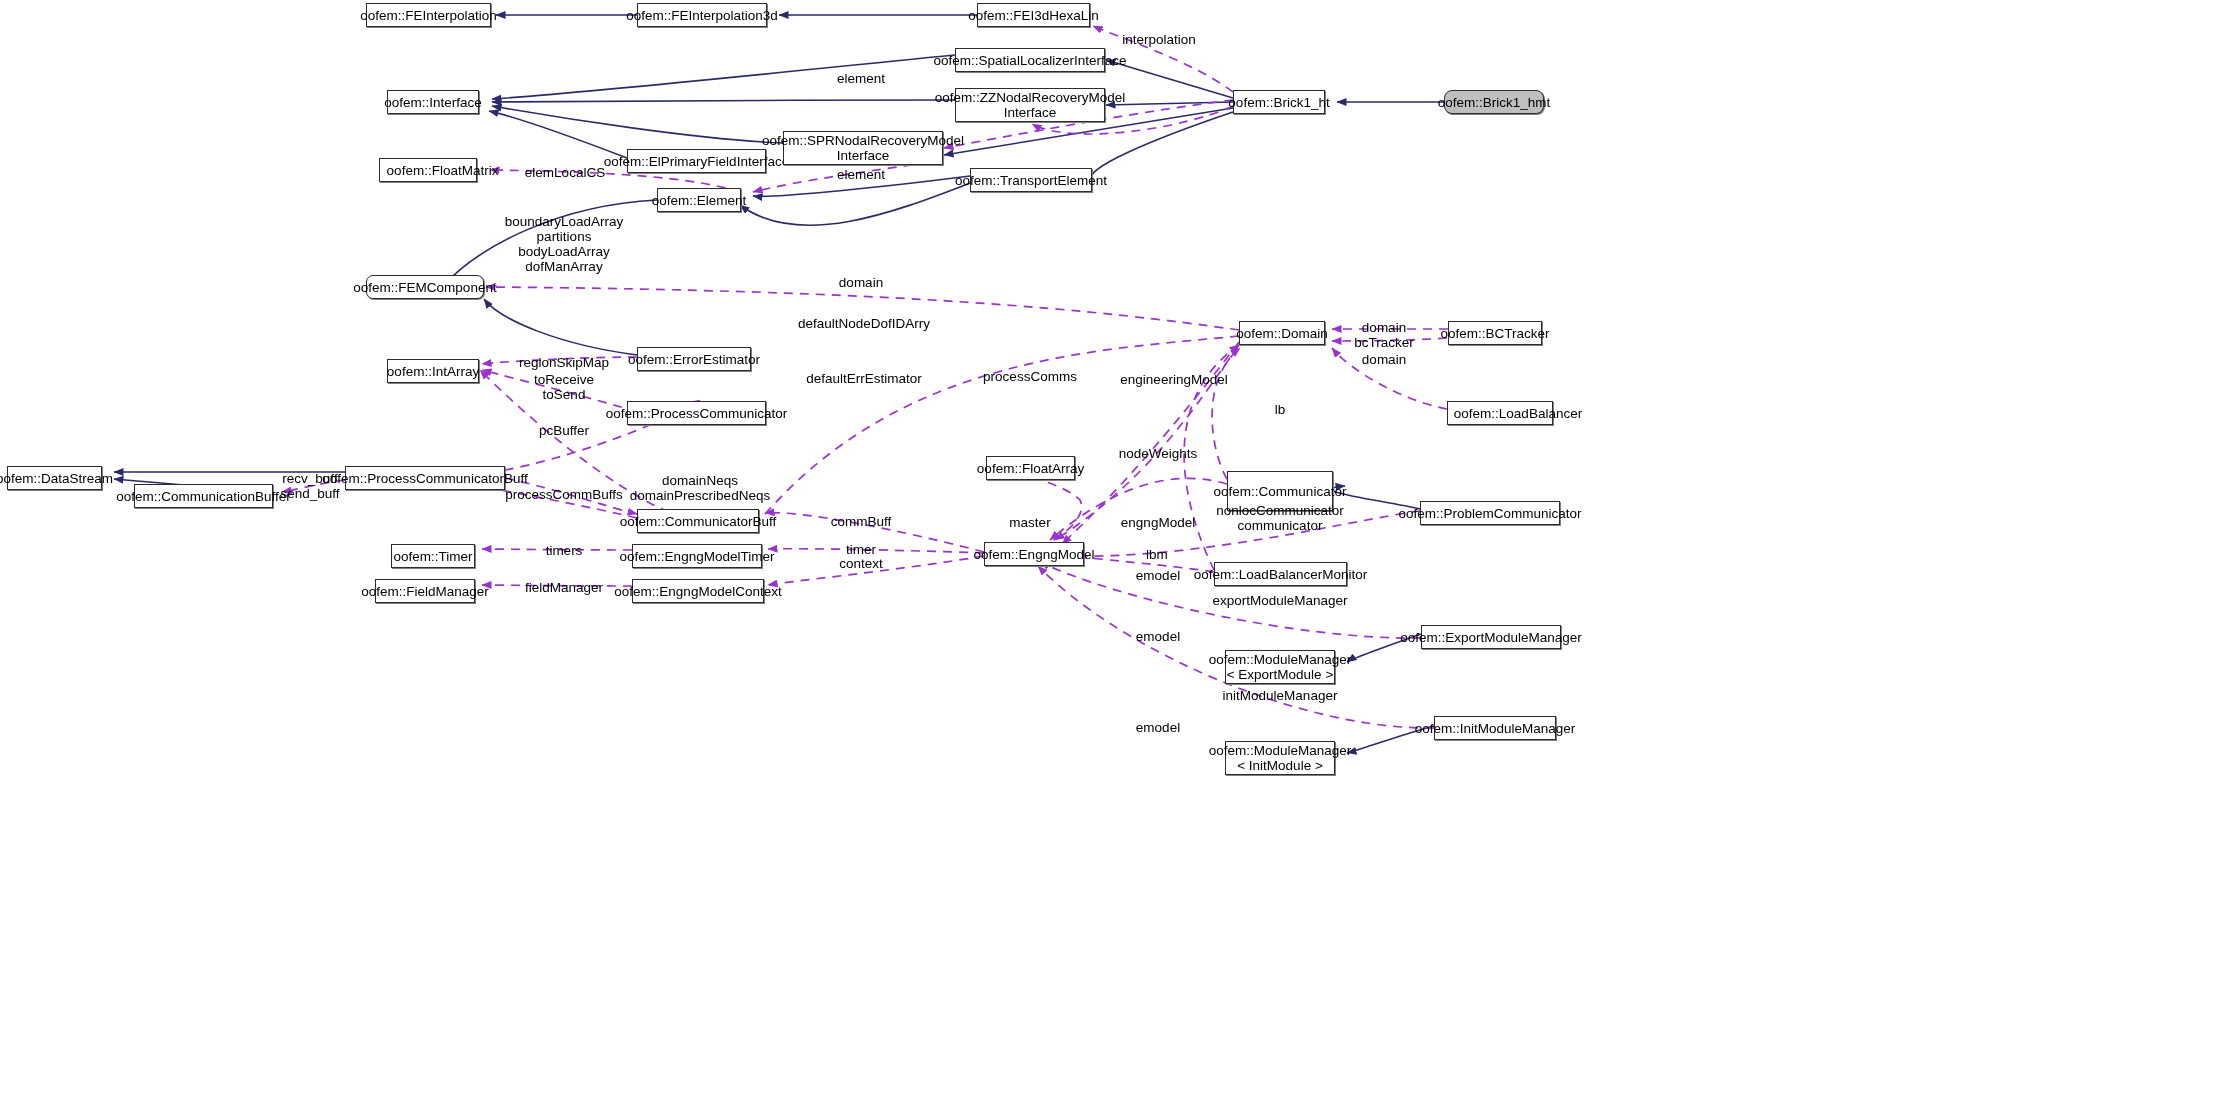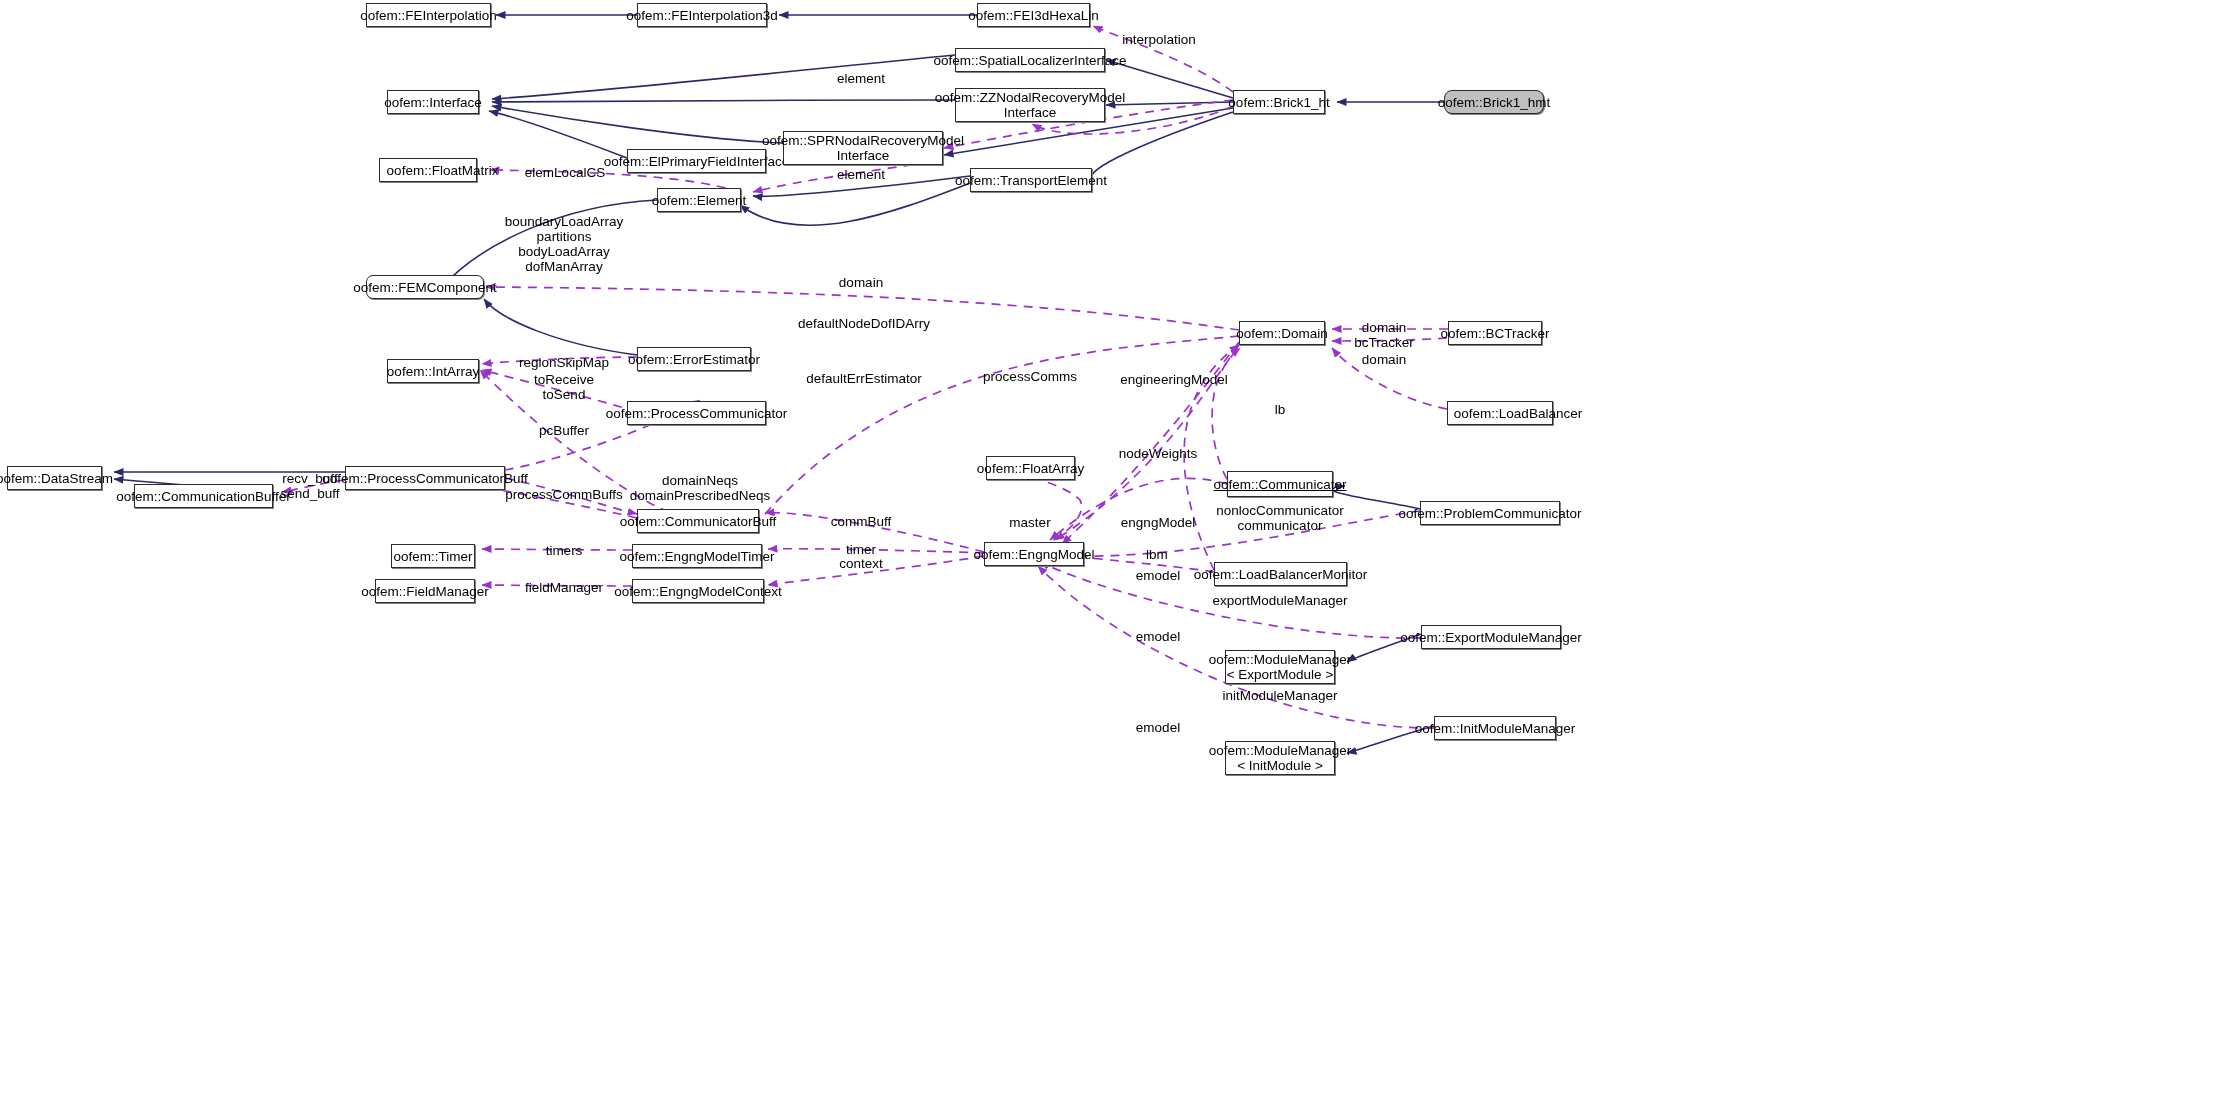--- a/index.html
+++ b/index.html
@@ -123,21 +123,21 @@
   <div class="node" style="left:366px;top:275px;width:118px;height:24px;border-radius:7px;">oofem::FEMComponent</div>
   <div class="node" style="left:1239px;top:321px;width:86px;height:24px;">oofem::Domain</div>
   <div class="node" style="left:1448px;top:321px;width:94px;height:24px;">oofem::BCTracker</div>
   <div class="node" style="left:637px;top:347px;width:114px;height:24px;">oofem::ErrorEstimator</div>
   <div class="node" style="left:387px;top:359px;width:92px;height:24px;">oofem::IntArray</div>
   <div class="node" style="left:1447px;top:401px;width:106px;height:24px;padding-left:36px;">oofem::LoadBalancer</div>
   <div class="node" style="left:627px;top:401px;width:139px;height:24px;">oofem::ProcessCommunicator</div>
   <div class="node" style="left:986px;top:456px;width:89px;height:24px;">oofem::FloatArray</div>
   <div class="node" style="left:345px;top:466px;width:160px;height:24px;">oofem::ProcessCommunicatorBuff</div>
   <div class="node" style="left:7px;top:466px;width:95px;height:24px;">oofem::DataStream</div>
-  <div class="node" style="left:1227px;top:471px;width:106px;height:26px;text-decoration:underline;">oofem::Communicator</div>
+  <div class="node" style="left:1227px;top:471px;width:106px;height:40px;">oofem::Communicator</div>
   <div class="node" style="left:134px;top:484px;width:139px;height:24px;">oofem::CommunicationBuffer</div>
   <div class="node" style="left:1420px;top:501px;width:140px;height:24px;">oofem::ProblemCommunicator</div>
   <div class="node" style="left:637px;top:509px;width:122px;height:24px;">oofem::CommunicatorBuff</div>
   <div class="node" style="left:984px;top:542px;width:100px;height:24px;">oofem::EngngModel</div>
   <div class="node" style="left:632px;top:544px;width:130px;height:24px;">oofem::EngngModelTimer</div>
   <div class="node" style="left:391px;top:544px;width:84px;height:24px;">oofem::Timer</div>
   <div class="node" style="left:1214px;top:562px;width:133px;height:24px;">oofem::LoadBalancerMonitor</div>
   <div class="node" style="left:375px;top:579px;width:100px;height:24px;">oofem::FieldManager</div>
   <div class="node" style="left:632px;top:579px;width:132px;height:24px;">oofem::EngngModelContext</div>
   <div class="node" style="left:1421px;top:625px;width:140px;height:24px;">oofem::ExportModuleManager</div>

